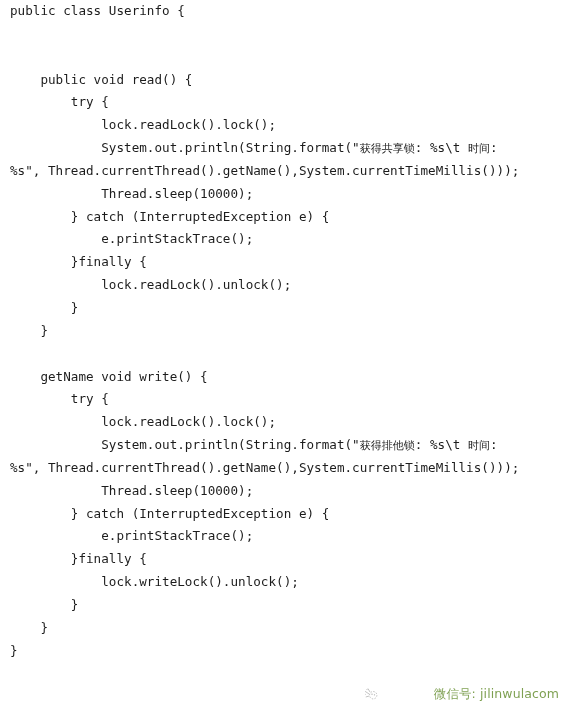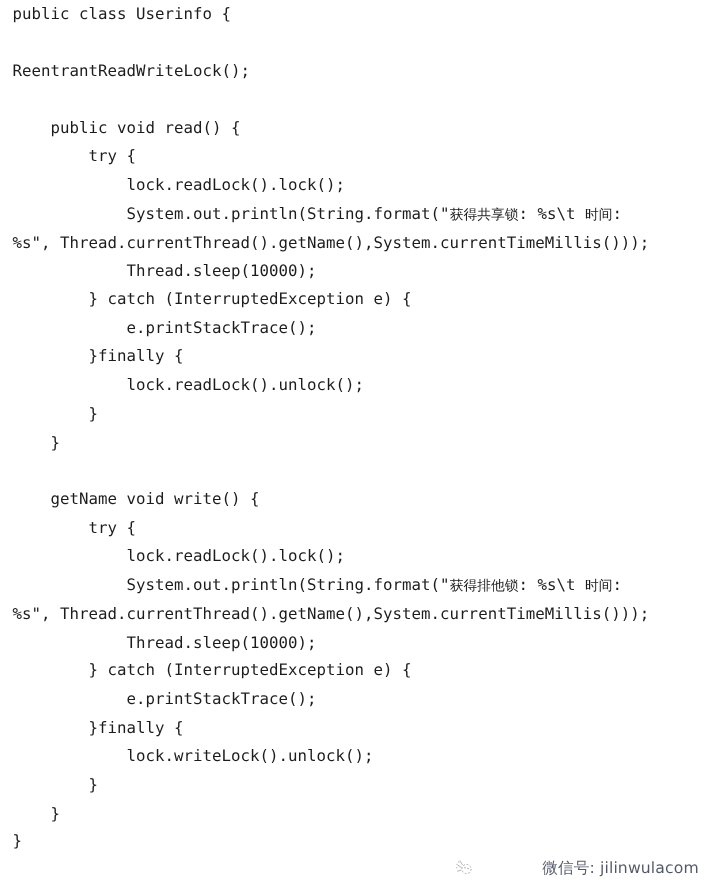--- a/index.html
+++ b/index.html
@@ -51,33 +51,32 @@
   }
   #watermark .wm-logo {
     width: 17px;
     height: 17px;
     flex: 0 0 auto;
     display: block;
   }
   #watermark .wm-text {
     font-family: "DejaVu Sans", "Liberation Sans", sans-serif;
     font-size: 12.5px;
-    color: #0f172a;
+    color: #4d7c0f;
     white-space: pre;
     letter-spacing: 0.1px;
     margin-left: 48px;
   }
 </style>
 </head>
 <body>
 
 <div id="code-listing">
     <div class="code-line">public class Userinfo {</div>
     <div class="code-line blank"></div>
-    <div class="code-line">ReentrantReadWriteLock();</div>
     <div class="code-line blank"></div>
     <div class="code-line">    public void read() {</div>
     <div class="code-line">        try {</div>
     <div class="code-line">            lock.readLock().lock();</div>
     <div class="code-line">            System.out.println(String.format("<span class="cjk">获得共享锁</span>: %s\t <span class="cjk">时间</span>:</div>
     <div class="code-line">%s", Thread.currentThread().getName(),System.currentTimeMillis()));</div>
     <div class="code-line">            Thread.sleep(10000);</div>
     <div class="code-line">        } catch (InterruptedException e) {</div>
     <div class="code-line">            e.printStackTrace();</div>
     <div class="code-line">        }finally {</div>

